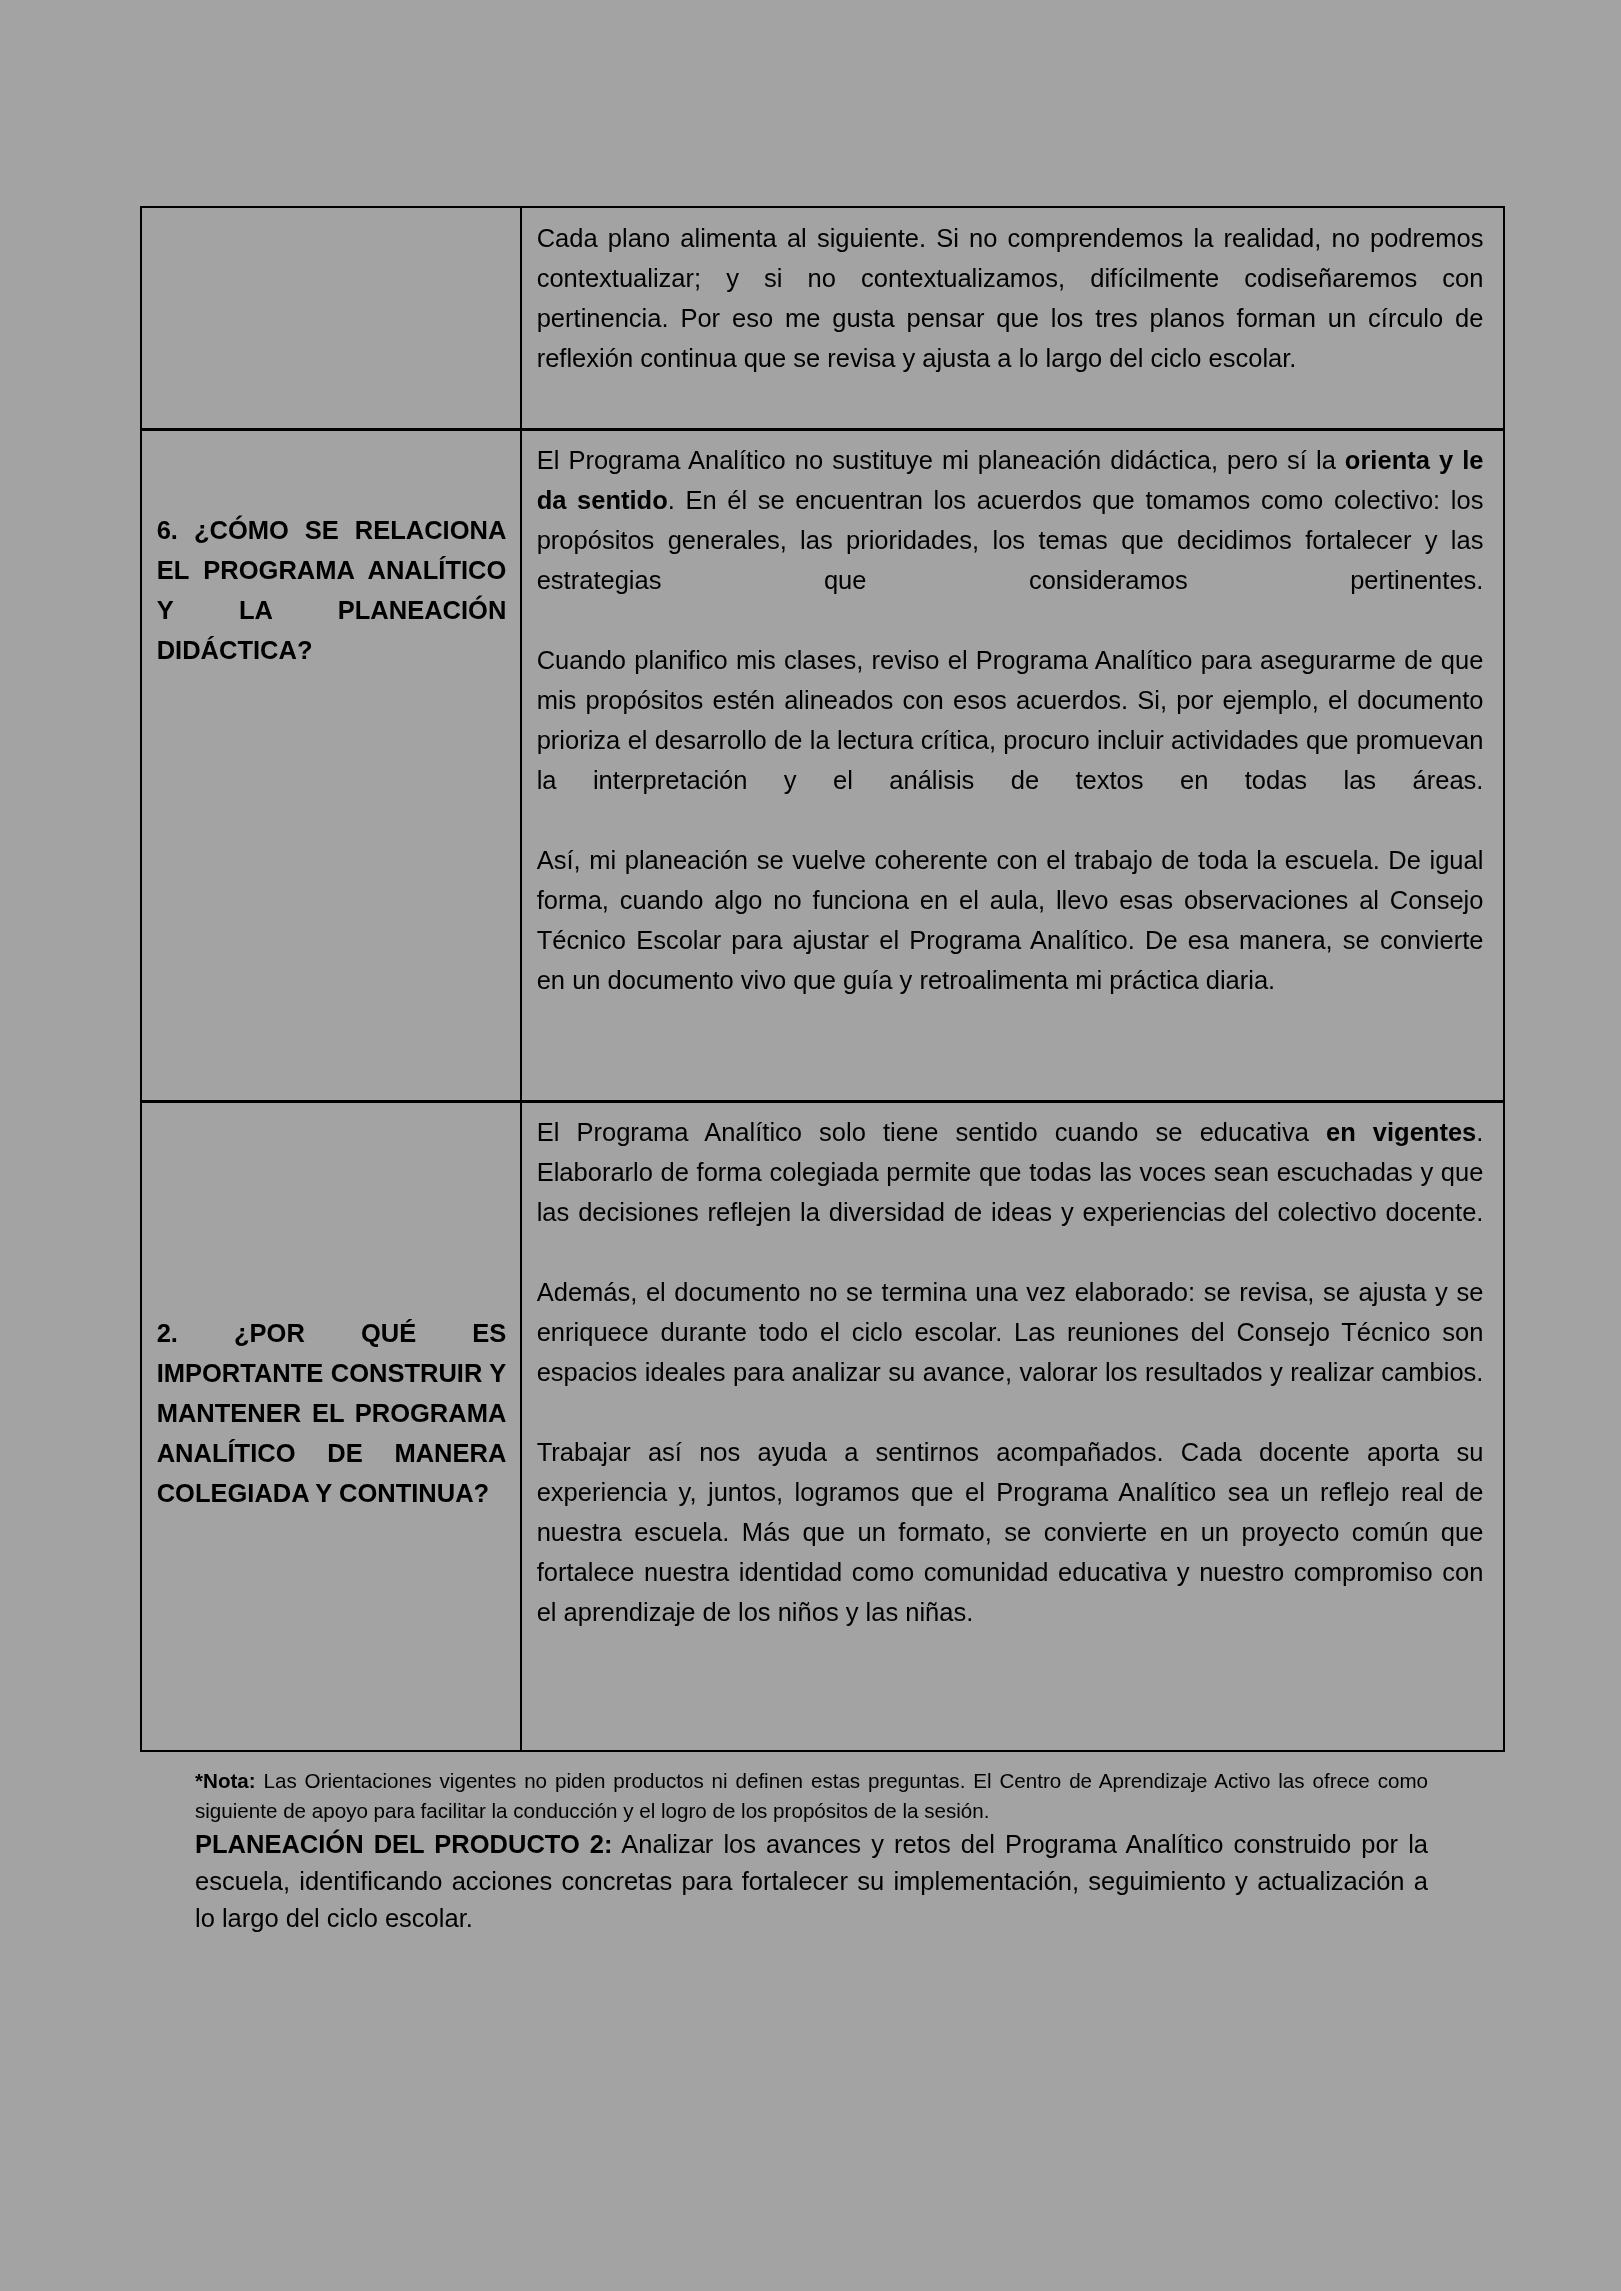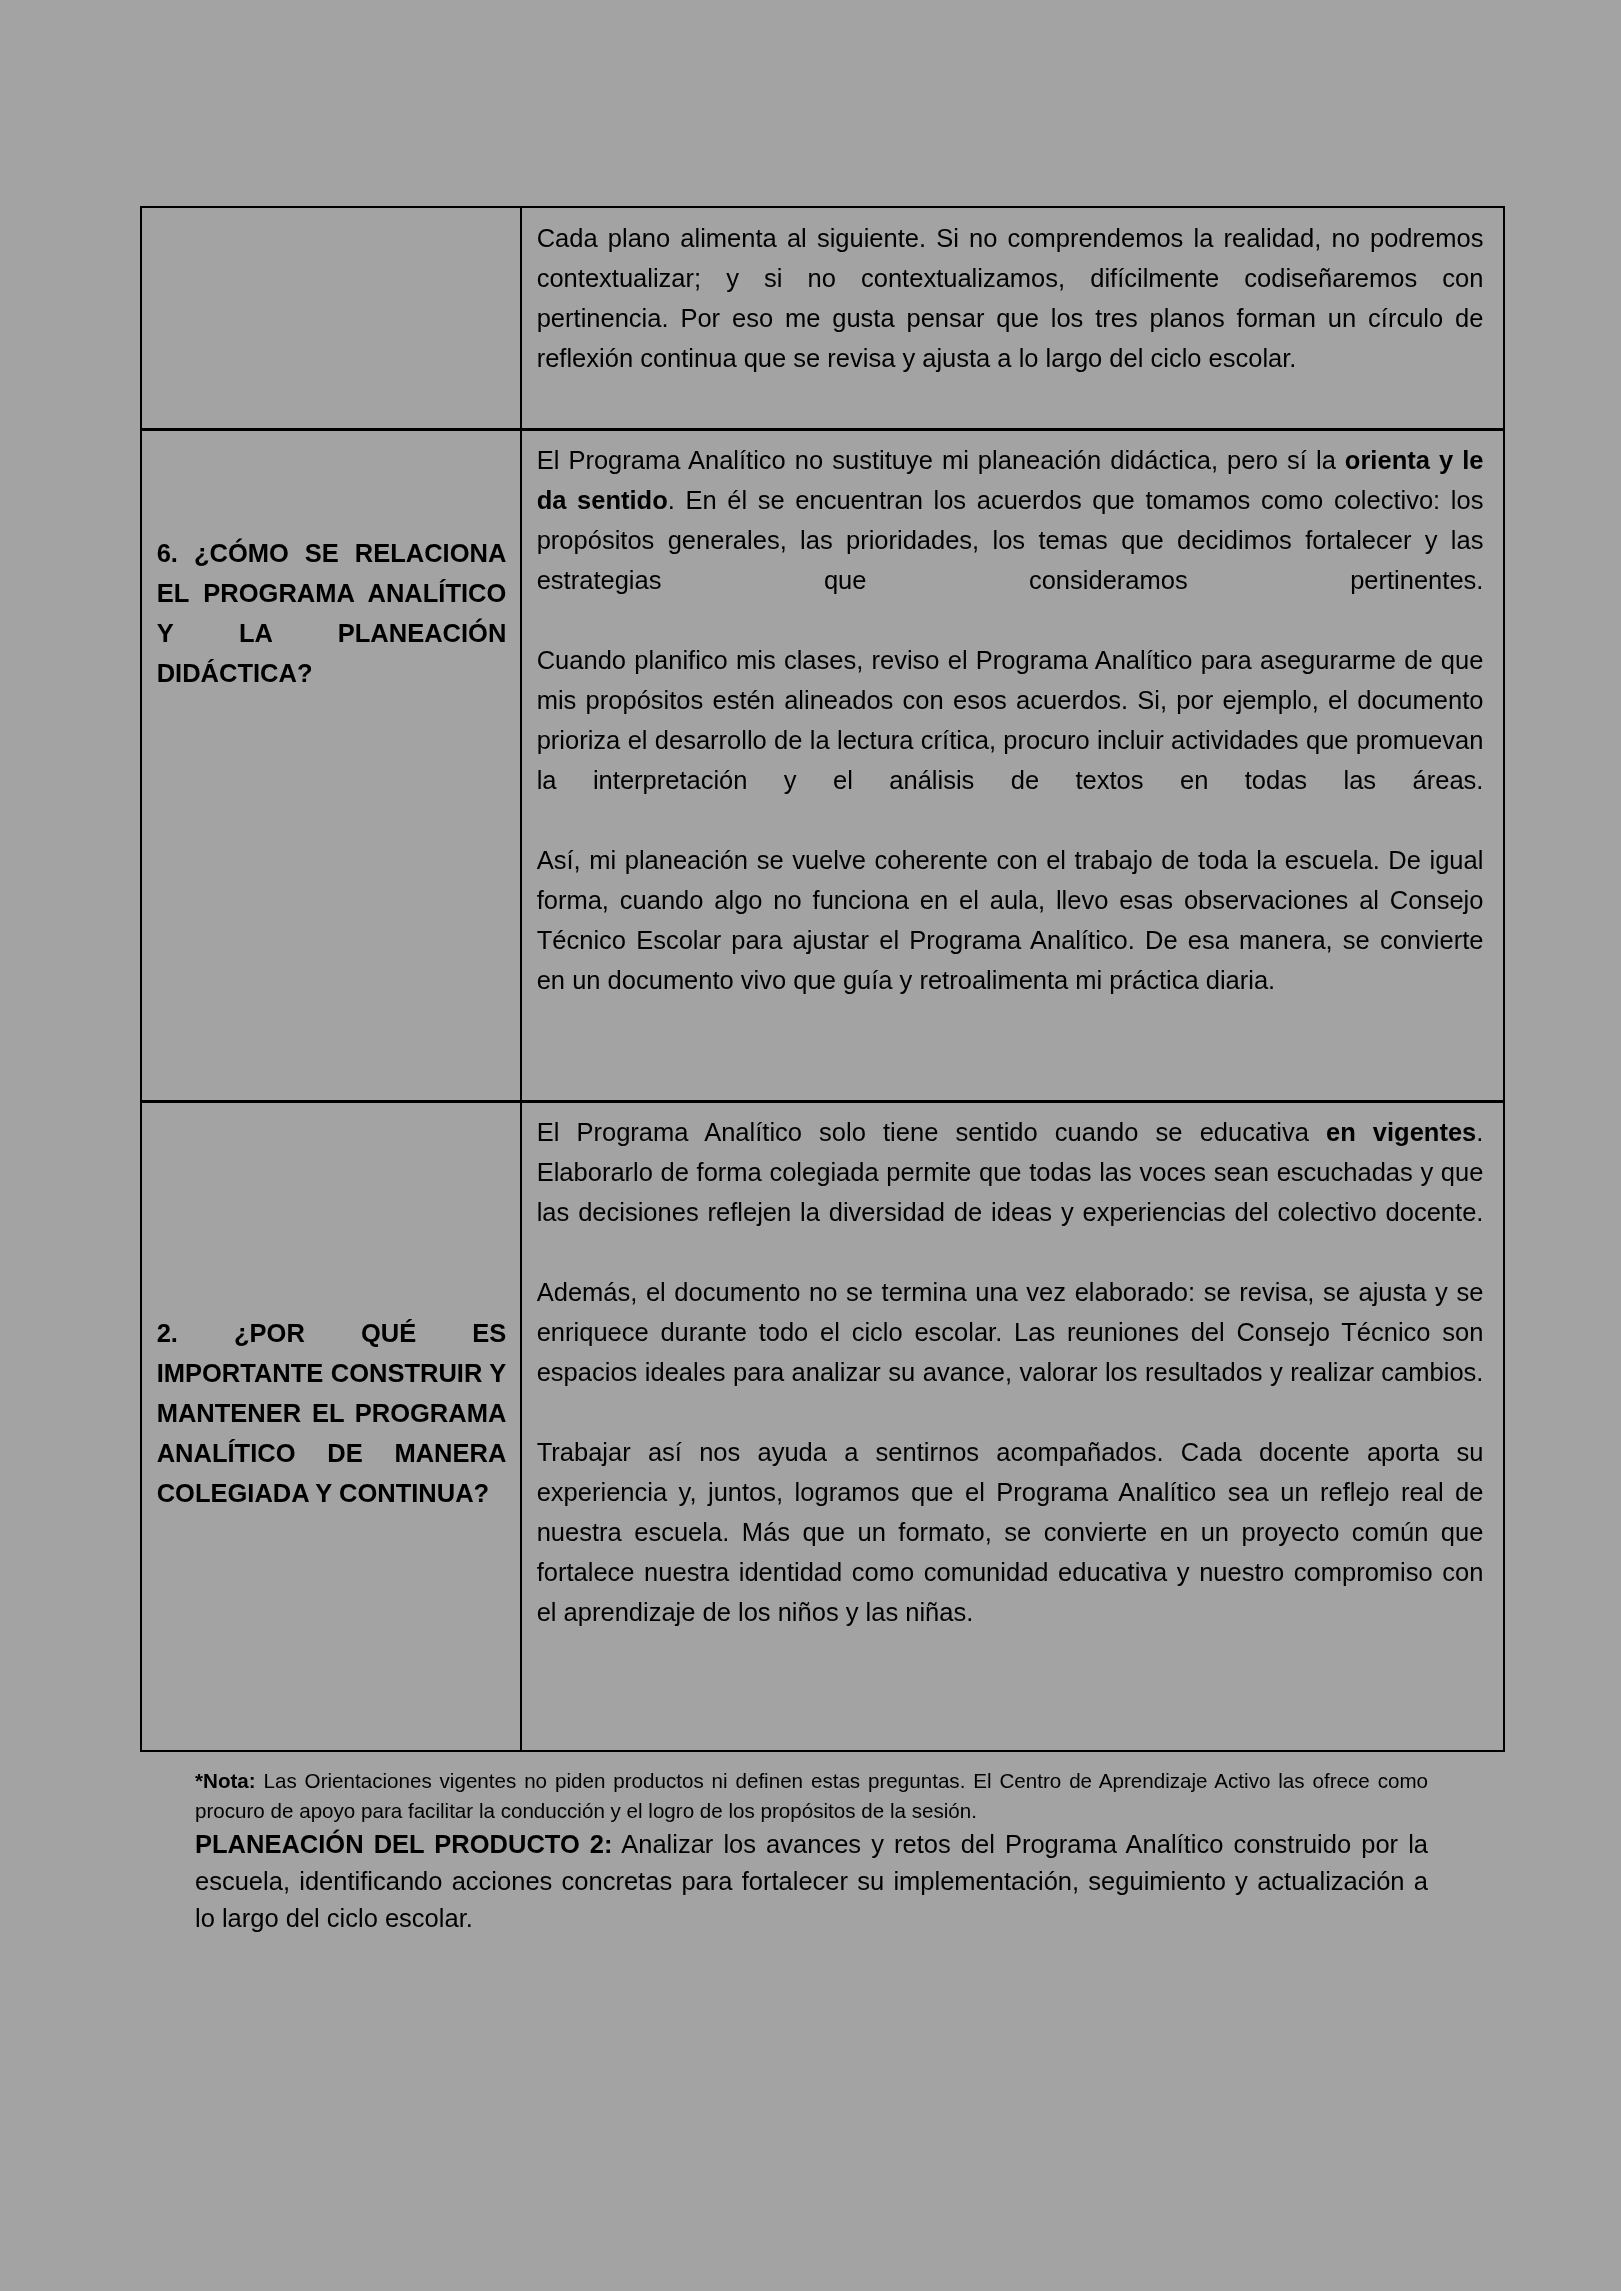--- a/index.html
+++ b/index.html
@@ -35,21 +35,21 @@
   td.acell {
     width: 983px;
     padding: 9.8px 19.6px 9.8px 14.7px;
     font-size: 25.5px;
     line-height: 40px;
     text-align: justify;
   }
   td.h1 { height: 222px; }
   td.h2 { height: 672px; }
   td.h3 { height: 650px; }
-  td.qpad6 { padding-top: 102px; }
+  td.qpad6 { padding-top: 79px; }
   td.qpad7 { padding-top: 210px; }
   .para { margin: 0 0 40px 0; }
   .para:last-child { margin-bottom: 0; }
   .para.stretch { text-align-last: justify; }
   .note {
     margin: 13.7px 0 0 195px;
     width: 1233px;
     font-size: 20.6px;
     line-height: 30px;
     text-align: justify;
@@ -97,21 +97,21 @@
       <td class="acell h3">
             <div class="para stretch"><span>El Programa Analítico solo tiene sentido cuando se educativa </span><b>en vigentes</b><span>. Elaborarlo de forma colegiada permite que todas las voces sean escuchadas y que las decisiones reflejen la diversidad de ideas y experiencias del colectivo docente.</span></div>
             <div class="para stretch"><span>Además, el documento no se termina una vez elaborado: se revisa, se ajusta y se enriquece durante todo el ciclo escolar. Las reuniones del Consejo Técnico son espacios ideales para analizar su avance, valorar los resultados y realizar cambios.</span></div>
             <div class="para"><span>Trabajar así nos ayuda a sentirnos acompañados. Cada docente aporta su experiencia y, juntos, logramos que el Programa Analítico sea un reflejo real de nuestra escuela. Más que un formato, se convierte en un proyecto común que fortalece nuestra identidad como comunidad educativa y nuestro compromiso con el aprendizaje de los niños y las niñas.</span></div>
           </td>
     </tr>
   </tbody>
     </table>
 
   <div class="note">
-    <b>*Nota:</b><span> Las Orientaciones vigentes no piden productos ni definen estas preguntas. El Centro de Aprendizaje Activo las ofrece como procuro de apoyo para facilitar la conducción y el logro de los propósitos de la sesión.</span>
+    <b>*Nota:</b><span> Las Orientaciones vigentes no piden productos ni definen estas preguntas. El Centro de Aprendizaje Activo las ofrece como siguiente de apoyo para facilitar la conducción y el logro de los propósitos de la sesión.</span>
   </div>
 
 
   <div class="purpose">
     <b>PLANEACIÓN DEL PRODUCTO 2:</b><span> Analizar los avances y retos del Programa Analítico construido por la escuela, identificando acciones concretas para fortalecer su implementación, seguimiento y actualización a lo largo del ciclo escolar.</span>
   </div>
 
 </div>
 
 

